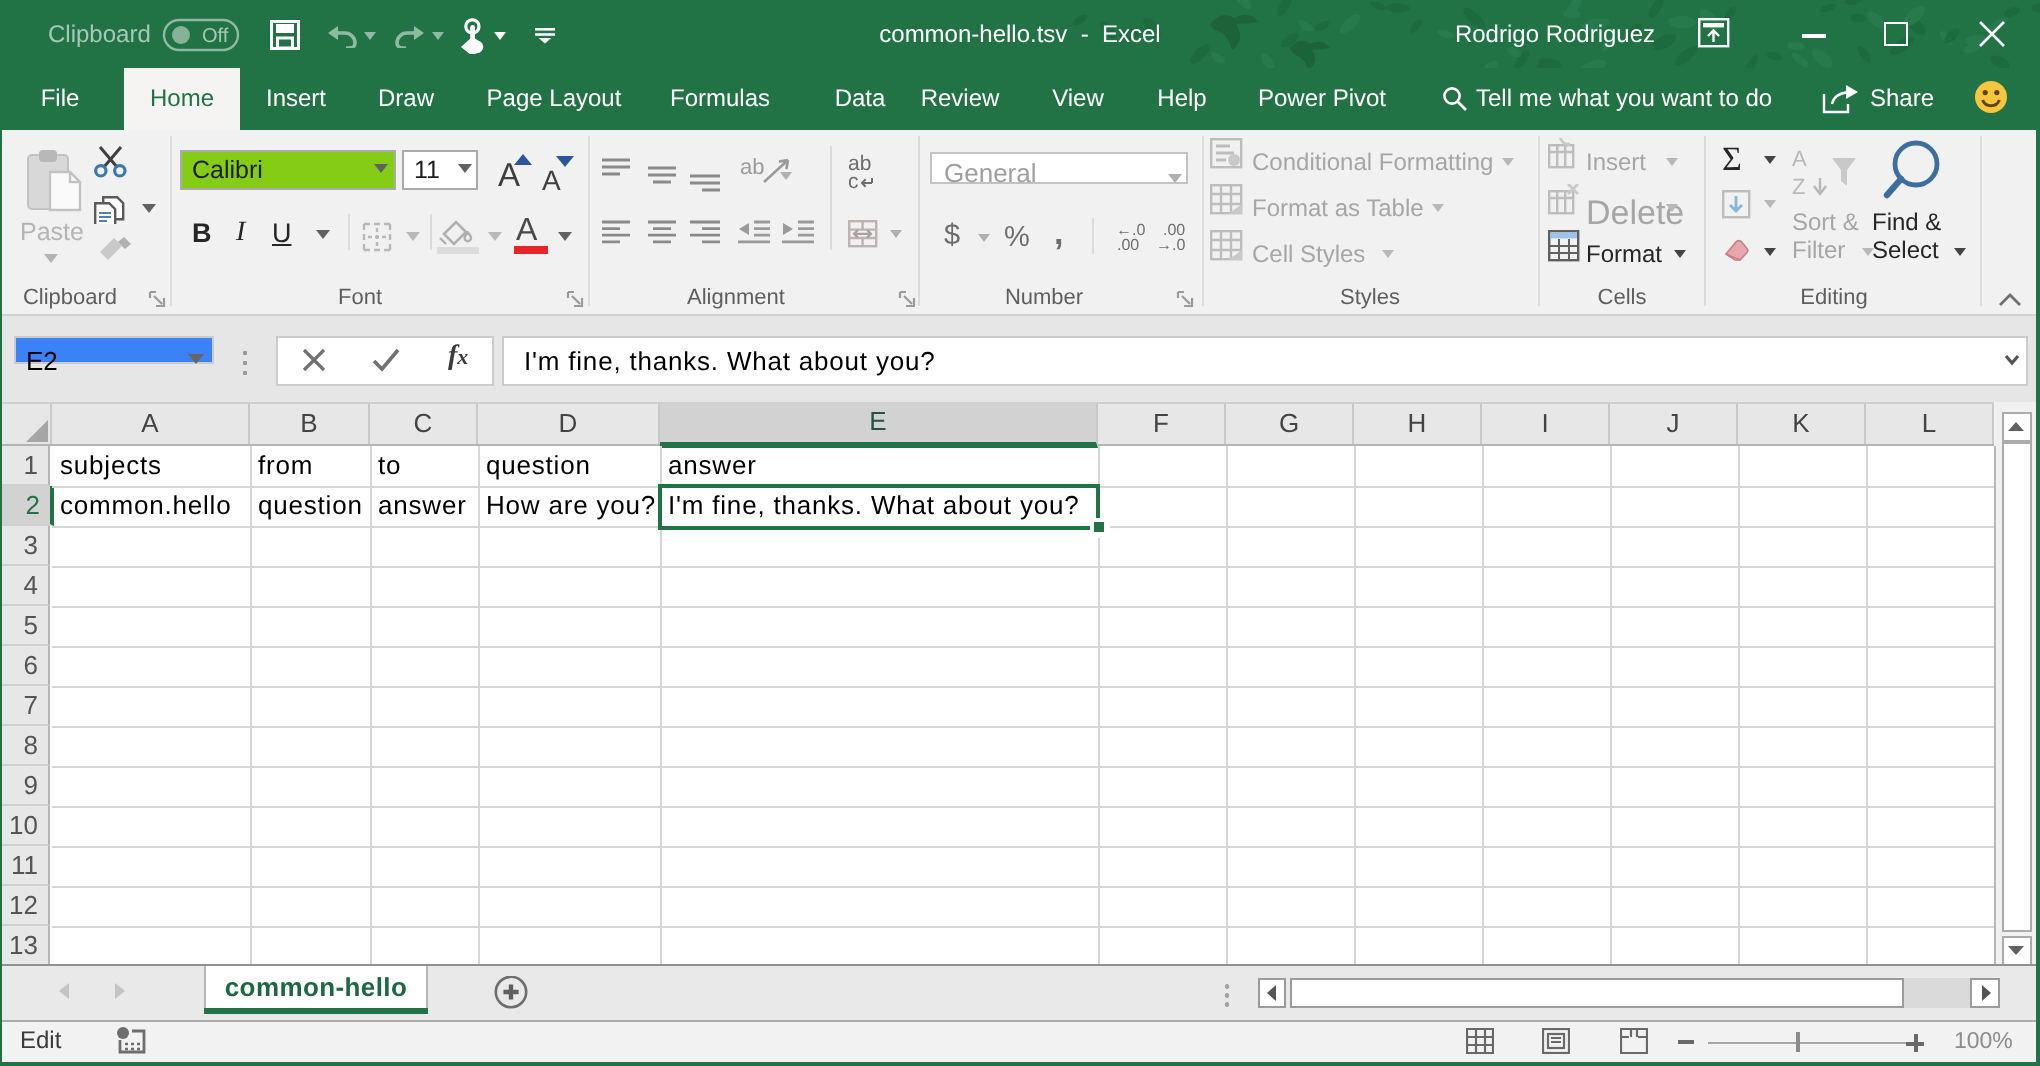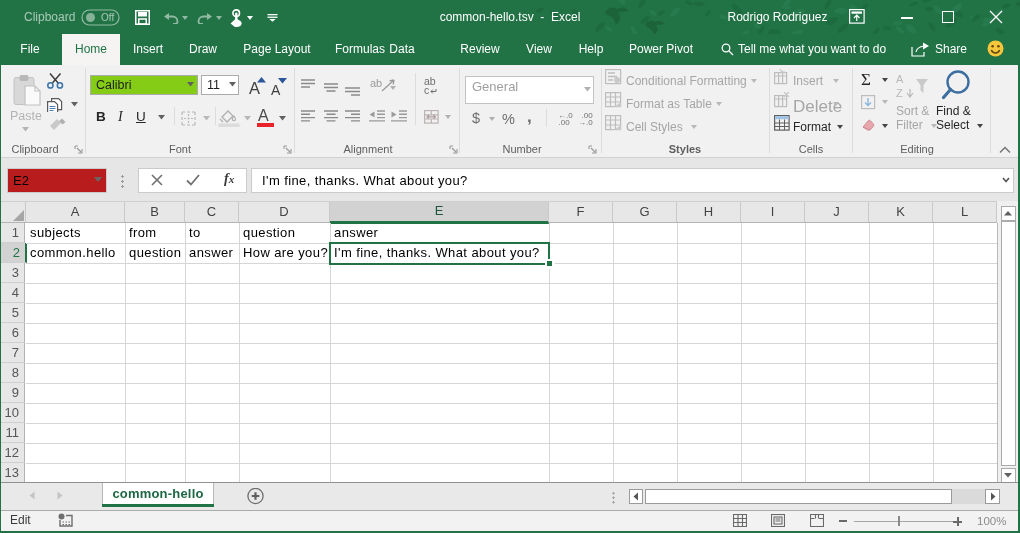--- a/index.html
+++ b/index.html
@@ -148,21 +148,21 @@
 </div>
 
 <div class="ab" style="left:0;top:34px;width:1020px;height:31px;background:#217346;">
   <div class="ab" style="left:62px;top:0;width:58px;height:31px;background:#f5f4f2;"></div>
   <div class="tab" style="left:5px;width:50px;">File</div>
   <div class="tab" style="left:62px;width:58px;color:#217346;">Home</div>
   <div class="tab" style="left:120px;width:56px;">Insert</div>
   <div class="tab" style="left:176px;width:54px;">Draw</div>
   <div class="tab" style="left:230px;width:94px;">Page Layout</div>
   <div class="tab" style="left:324px;width:72px;">Formulas</div>
-  <div class="tab" style="left:376px;width:52px;">Data</div>
+  <div class="tab" style="left:404px;width:52px;">Data</div>
   <div class="tab" style="left:448px;width:64px;">Review</div>
   <div class="tab" style="left:512px;width:54px;">View</div>
   <div class="tab" style="left:566px;width:50px;">Help</div>
   <div class="tab" style="left:616px;width:90px;">Power Pivot</div>
   <svg class="ab" style="left:721px;top:9px;" width="13" height="13">
     <circle cx="5" cy="5" r="3.8" fill="none" stroke="#fff" stroke-width="1.3"></circle>
     <path d="M8 8 L12 12" stroke="#fff" stroke-width="1.3"></path>
   </svg>
   <div class="tab" style="left:738px;width:160px;text-align:left;">Tell me what you want to do</div>
   <svg class="ab" style="left:911px;top:7px;" width="20" height="16">
@@ -317,21 +317,21 @@
     <path d="M3 6.9 h8.5 M5 5 L3 6.9 L5 8.8 M9.5 5 L11.5 6.9 L9.5 8.8" stroke="#ab9f9f" stroke-width="1.1" fill="none"></path>
   </svg>
   <svg class="ab" style="left:445px;top:50px;" width="7" height="5">
         <path d="M0 0 L6 0 L3 4 Z" fill="#b0b0b0"></path>
       </svg>
   <div class="glabel" style="left:328px;width:80px;">Alignment</div>
   <svg class="launch" style="left:449px;" width="10" height="10">
         <path d="M1 1 h3 M1 1 v3 M3 3 l4 4 M8 4 v4 h-4" stroke="#9a9a9a" stroke-width="1.1" fill="none"></path>
       </svg>
 
-  <div class="ab" style="left:465px;top:11px;width:129px;height:28px;background:#fff;border:1px solid #c3c3c3;font-size:13px;color:#9f9f9f;line-height:19px;padding-left:6px;">General</div>
+  <div class="ab" style="left:465px;top:11px;width:129px;height:16px;background:#fff;border:1px solid #c3c3c3;font-size:13px;color:#9f9f9f;line-height:19px;padding-left:6px;">General</div>
   <svg class="ab" style="left:584px;top:22px;" width="8" height="5">
         <path d="M0 0 L7 0 L3.5 4.5 Z" fill="#b0b0b0"></path>
       </svg>
   <div class="ab" style="left:472px;top:45px;font-size:14.5px;color:#6e6e6e;">$</div>
   <svg class="ab" style="left:489px;top:52px;" width="7" height="5">
         <path d="M0 0 L6 0 L3 4 Z" fill="#b0b0b0"></path>
       </svg>
   <div class="ab" style="left:502px;top:46px;font-size:14.5px;color:#6e6e6e;">%</div>
   <div class="ab" style="left:527px;top:42px;font-size:17px;color:#6e6e6e;font-weight:bold;">,</div>
   <div class="ab" style="left:546px;top:44px;width:1px;height:18px;background:#dcdcdc;"></div>
@@ -368,21 +368,21 @@
       </svg>
   <svg class="ab" style="left:605px;top:50px;" width="17" height="16">
     <rect x="0.6" y="0.6" width="15" height="14" fill="none" stroke="#bdbdbd" stroke-width="1.2"></rect>
     <path d="M0.6 5 h15 M5.5 0.6 v14 M10.5 0.6 v14 M0.6 10 h15" stroke="#bdbdbd" stroke-width="1.2"></path>
     <path d="M9 15 l7 -5 v5 Z" fill="#c9c9c9"></path>
   </svg>
   <div class="ab" style="left:626px;top:55px;font-size:12px;color:#a6a6a6;">Cell Styles</div>
   <svg class="ab" style="left:691px;top:60px;" width="7" height="5">
         <path d="M0 0 L6 0 L3 4 Z" fill="#b8b8b8"></path>
       </svg>
-  <div class="glabel" style="left:645px;width:80px;font-weight:bold;">Styles</div>
+  <div class="glabel" style="left:645px;width:80px;">Styles</div>
 
   <svg class="ab" style="left:774px;top:4px;" width="16" height="16">
     <rect x="0.6" y="3.6" width="12" height="11" fill="none" stroke="#bdbdbd" stroke-width="1.2"></rect>
     <path d="M0.6 7 h12 M4.6 3.6 v11 M8.6 3.6 v11" stroke="#bdbdbd" stroke-width="1.2"></path>
     <path d="M11 3 a4 4 0 1 1 3 -3" fill="none" stroke="#c9c9c9" stroke-width="1.4"></path>
   </svg>
   <div class="ab" style="left:793px;top:9px;font-size:12px;color:#a6a6a6;">Insert</div>
   <svg class="ab" style="left:833px;top:14px;" width="7" height="5">
         <path d="M0 0 L6 0 L3 4 Z" fill="#b8b8b8"></path>
       </svg>
@@ -443,21 +443,21 @@
         <path d="M0 0 L6 0 L3 4 Z" fill="#444"></path>
       </svg>
   <div class="glabel" style="left:877px;width:80px;">Editing</div>
 
   <svg class="ab" style="left:999px;top:81px;" width="12" height="8">
         <path d="M1 6.5 L6 1.5 L11 6.5" fill="none" stroke="#707070" stroke-width="1.4"></path>
       </svg>
 </div>
 
 <div class="ab" style="left:0;top:158px;width:1020px;height:43px;background:#e6e6e6;">
-  <div class="ab" style="left:7px;top:10px;width:100px;height:25px;background:#b91c1c;border:1px solid #cbcbcb;font-size:13px;color:#000;line-height:23px;padding-left:5px;">E2</div>
+  <div class="ab" style="left:7px;top:10px;width:100px;height:14px;background:#3b82f6;border:1px solid #cbcbcb;font-size:13px;color:#000;line-height:23px;padding-left:5px;">E2</div>
   <svg class="ab" style="left:94px;top:19px;" width="9" height="6">
         <path d="M0 0 L8 0 L4 5 Z" fill="#666"></path>
       </svg>
   <div class="ab" style="left:121px;top:16px;width:3px;height:14px;background-image:radial-gradient(circle,#9a9a9a 1px,transparent 1.2px);background-size:3px 5px;"></div>
   <div class="ab" style="left:138px;top:10px;width:109px;height:25px;background:#fff;border:1px solid #cbcbcb;"></div>
   <svg class="ab" style="left:151px;top:16px;" width="12" height="12">
         <path d="M1 1 L11 11 M11 1 L1 11" stroke="#717171" stroke-width="1.6"></path>
       </svg>
   <svg class="ab" style="left:186px;top:16px;" width="14" height="12">
         <path d="M1 6.5 L5 10.5 L13 1" fill="none" stroke="#717171" stroke-width="1.8"></path>

